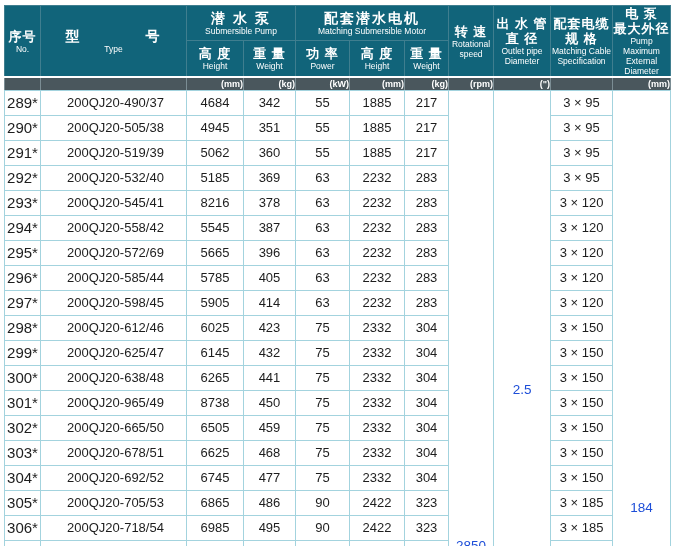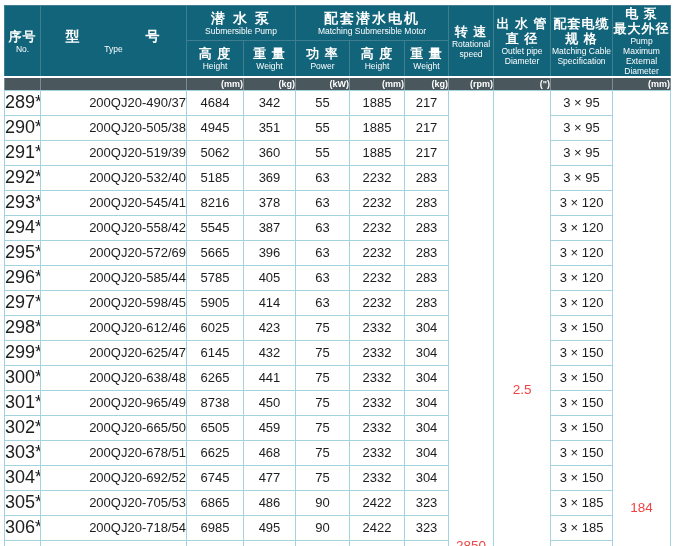--- a/index.html
+++ b/index.html
@@ -20,28 +20,28 @@
   
   tr.h-units td { background:#4a575d; color:#fff; height:13px;
     border-left:1px solid #7b8d94; border-right:1px solid #7b8d94;
     border-top:2px solid #ffffff; border-bottom:1px solid #a3d3de;
     font-size:9px; font-weight:bold; text-align:right; }
 
   
   tbody td { background:#fff; border:1px solid #a3d3de; height:25px;
     font-size:13px; color:#1d1d1d; text-align:center; vertical-align:middle;
     white-space:nowrap; overflow:hidden; }
-  td.c-type { text-align:right; padding-left:4px; }
-  td.c-no { font-size:18px;margin-top:28px; }
+  td.c-type { text-align:center; padding-left:4px; }
+  td.c-no { font-size:15px;margin-top:28px; }
   tr.partial td { height:10px; }
 
   
   td.merged { position:relative; padding:0; }
   td.merged .mv { position:absolute; left:0; right:0; height:26px; line-height:26px;
-    text-align:center; font-size:13.5px; color:#ef4444; }
+    text-align:center; font-size:13.5px; color:#1d4ed8; }
   .mv-speed { top:442px; }
   .mv-outlet { top:286px; }
   .mv-maxdia { top:404px; }
 </style>
 </head>
 <body>
 
 <div class="page">
 <table>
   <colgroup>

